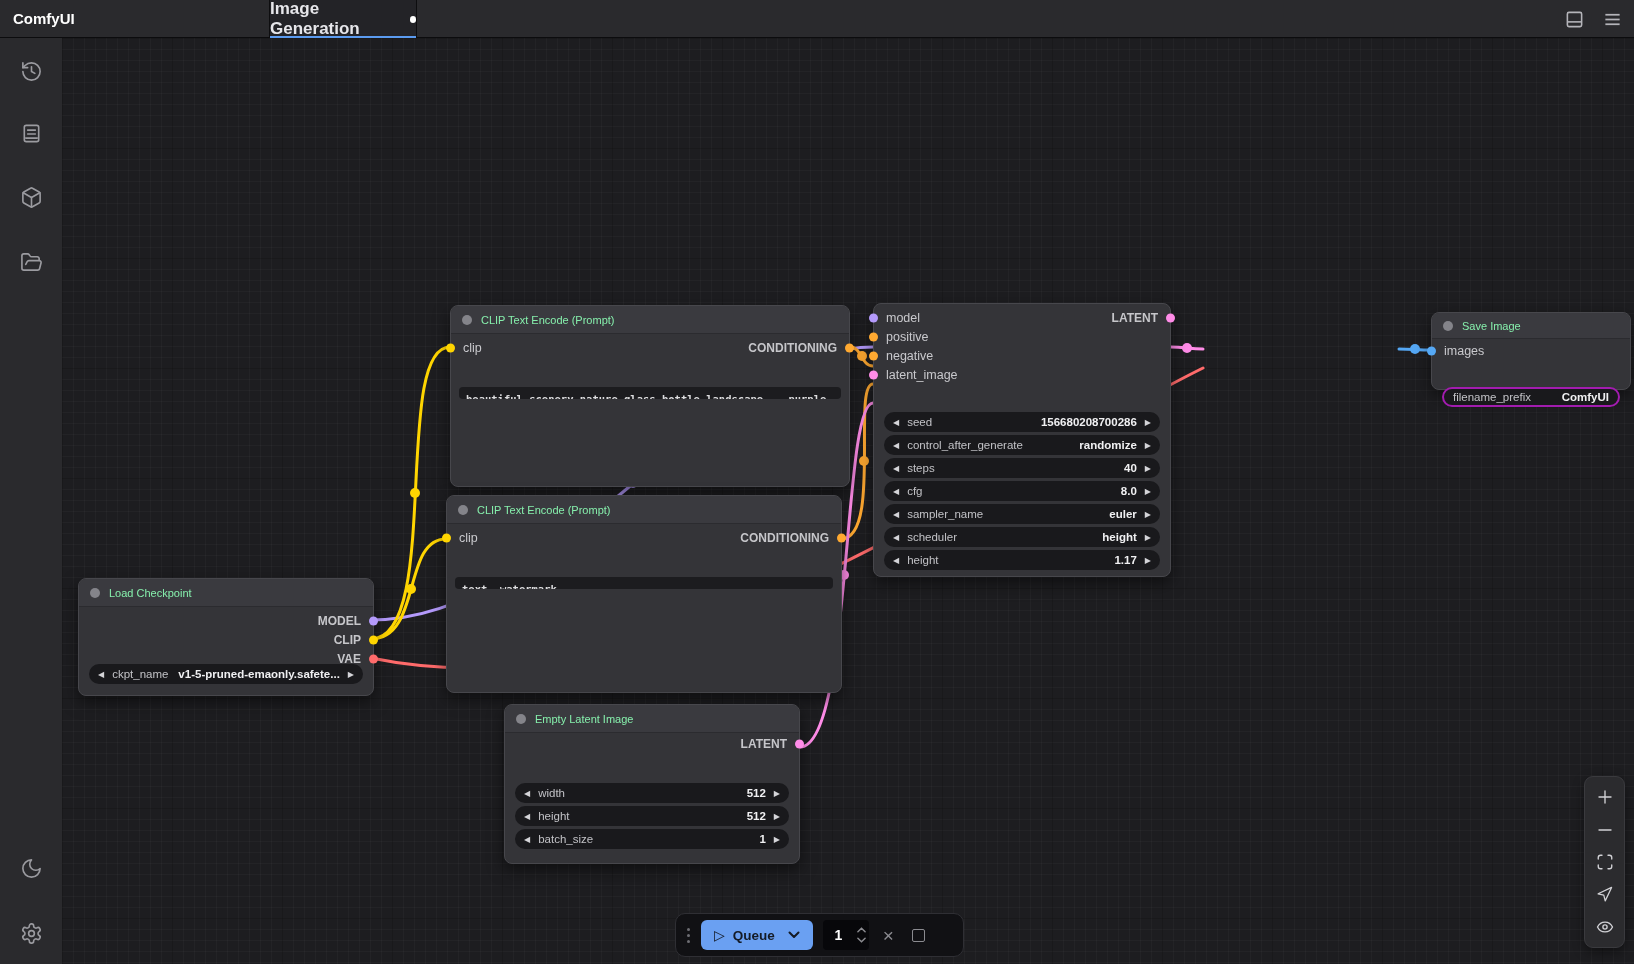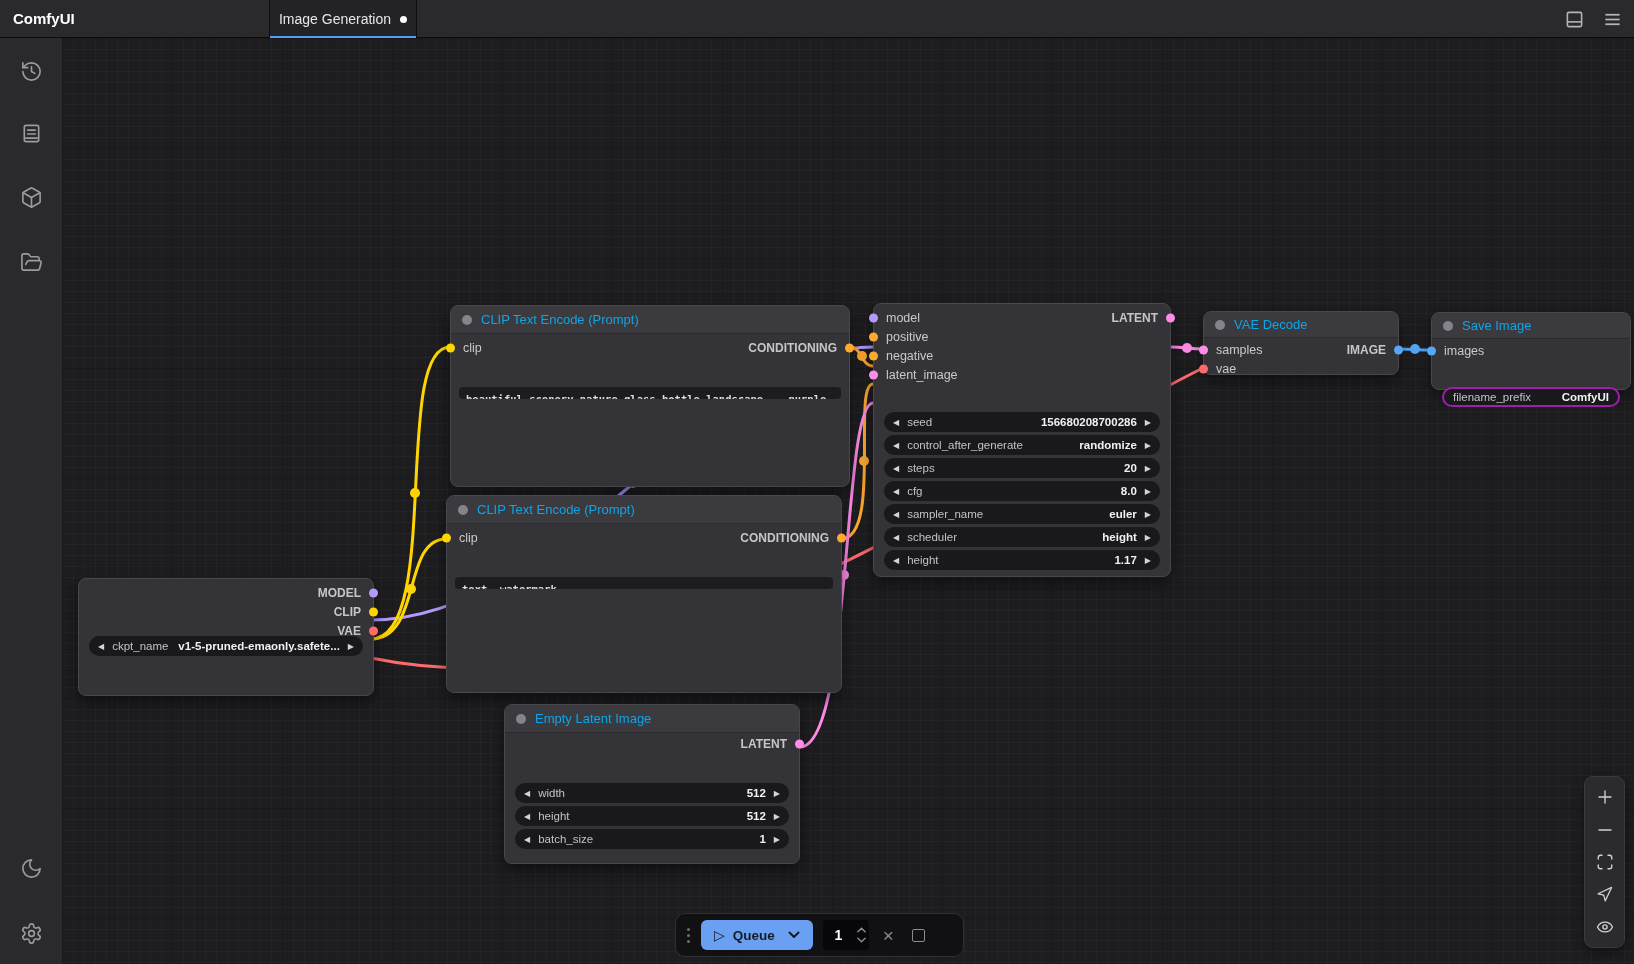--- a/index.html
+++ b/index.html
@@ -9,21 +9,21 @@
   
   .topbar { position:absolute; left:0; top:0; width:1634px; height:38px;
             background:#2a2a2d; border-bottom:1px solid #0c0c0e; z-index:50;
             display:flex; align-items:center; }
   .logo { font-size:15px; font-weight:bold; color:#ffffff; margin-left:13px; }
   .menus { display:flex; margin-left:30px; gap:0; }
   .menu-item { font-size:13px; color:#cfcfd3; padding:0 22px; line-height:38px; cursor:default; }
   .wtab { position:absolute; left:269px; top:0; width:148px; height:38px;
           background:#232327; border-left:1px solid #0d0d0f; border-right:1px solid #0d0d0f;
           display:flex; align-items:center; justify-content:center; gap:9px; }
-  .wtab-label { font-size:14px; color:#e6e6ea; }
+  .wtab-label { font-size:17px; color:#e6e6ea;font-weight:bold; }
   .tab-dot { width:7px; height:7px; border-radius:50%; background:#ffffff; }
   .tab-underline { position:absolute; left:0; bottom:0; width:100%; height:2px; background:#5b9bf0; }
   .topbar-icons { position:absolute; right:12px; top:0; height:38px; display:flex; align-items:center; gap:18px; }
   .tb-icon { width:20px; height:20px; color:#b4b4b9; display:flex; align-items:center; justify-content:center; }
 
   
   .sidebar { position:absolute; left:0; top:38px; width:62px; height:926px;
              background:#2a2a2d; z-index:40; }
   .sb-icon { position:absolute; left:19px; width:24px; height:24px; color:#9b9ba0;
              display:flex; align-items:center; justify-content:center; }
@@ -38,21 +38,21 @@
               linear-gradient(90deg, rgba(255,255,255,0.026) 1px, transparent 1px);
             background-size:110px 110px, 110px 110px, 11px 11px, 11px 11px; }
   .wires { position:absolute; left:0; top:0; z-index:1; }
 
   
   .node { position:absolute; background:#343438; border:1px solid #47474c; border-radius:8px;
           box-shadow:0 6px 16px rgba(0,0,0,0.5); z-index:10; }
   .nhead { height:28px; display:flex; align-items:center; gap:9px; padding:0 11px;
            background:#3a3a3f; border-bottom:1px solid #2b2b2f; border-radius:7px 7px 0 0; }
   .hdot { width:10px; height:10px; border-radius:50%; background:#84848a; flex:none; }
-  .ntitle { font-size:13px; color:#0ea5e9; white-space:nowrap; }
+  .ntitle { font-size:11px; color:#86efac; white-space:nowrap; }
   .nbody { position:relative; padding-top:4px; }
   .row { position:relative; height:19px; display:flex; align-items:center; padding:0 12px; }
   .in-label { font-size:12.5px; color:#c9c9cd; }
   .out-label { margin-left:auto; font-size:12px; font-weight:bold; color:#c6c6ca; }
   .dot { position:absolute; width:9px; height:9px; border-radius:50%; top:50%;
          transform:translateY(-50%); z-index:12; }
   .dot.in  { left:-5px; }
   .dot.out { right:-5px; }
 
   .widget { position:absolute; left:10px; right:10px; height:20px; background:#19191c;
@@ -182,20 +182,24 @@
       <circle cx="744" cy="542" r="5" fill="#ff6b6b"></circle>
       <circle cx="800" cy="318" r="5" fill="#ffa931"></circle>
       <circle cx="802" cy="423" r="5" fill="#ffa931"></circle>
       <circle cx="782" cy="537" r="5" fill="#ff8ce8"></circle>
       <circle cx="1125" cy="310" r="5" fill="#ff8ce8"></circle>
       <circle cx="1353" cy="311" r="5" fill="#55a8f5"></circle>
     </g>
   </svg>
 
   <div class="node" style="left:16px; top:540px; width:296px; height:118px">
+    <div class="nhead">
+      <span class="hdot"></span>
+      <span class="ntitle">Load Checkpoint</span>
+    </div>
     <div class="nbody">
       <div class="row">
         <span class="out-label">MODEL</span>
         <span class="dot out" style="background:#b49afc"></span>
       </div>
       <div class="row">
         <span class="out-label">CLIP</span>
         <span class="dot out" style="background:#ffd500"></span>
       </div>
       <div class="row">
@@ -302,21 +306,21 @@
       </div>
       <div class="widget" style="top:131px">
         <span class="arr">◀</span>
         <span class="wname">control_after_generate</span>
         <span class="wval">randomize</span>
         <span class="arr">▶</span>
       </div>
       <div class="widget" style="top:154px">
         <span class="arr">◀</span>
         <span class="wname">steps</span>
-        <span class="wval">20</span>
+        <span class="wval">40</span>
         <span class="arr">▶</span>
       </div>
       <div class="widget" style="top:177px">
         <span class="arr">◀</span>
         <span class="wname">cfg</span>
         <span class="wval">8.0</span>
         <span class="arr">▶</span>
       </div>
       <div class="widget" style="top:200px">
         <span class="arr">◀</span>
@@ -332,38 +336,20 @@
       </div>
       <div class="widget" style="top:246px">
         <span class="arr">◀</span>
         <span class="wname">height</span>
         <span class="wval">1.17</span>
         <span class="arr">▶</span>
       </div>
     </div>
   </div>
 
-  <div class="node" style="left:1141px; top:273px; width:196px; height:64px">
-    <div class="nhead" style="height:26px">
-      <span class="hdot"></span>
-      <span class="ntitle">VAE Decode</span>
-    </div>
-    <div class="nbody" style="padding-top:2px">
-      <div class="row">
-        <span class="dot in" style="background:#ff8ce8"></span>
-        <span class="in-label">samples</span>
-        <span class="out-label">IMAGE</span>
-        <span class="dot out" style="background:#55a8f5"></span>
-      </div>
-      <div class="row">
-        <span class="dot in" style="background:#ff6b6b"></span>
-        <span class="in-label">vae</span>
-      </div>
-    </div>
-  </div>
 
   <div class="node" style="left:1369px; top:274px; width:200px; height:78px">
     <div class="nhead" style="height:26px">
       <span class="hdot"></span>
       <span class="ntitle">Save Image</span>
     </div>
     <div class="nbody" style="padding-top:2px">
       <div class="row">
         <span class="dot in" style="background:#55a8f5"></span>
         <span class="in-label">images</span>

